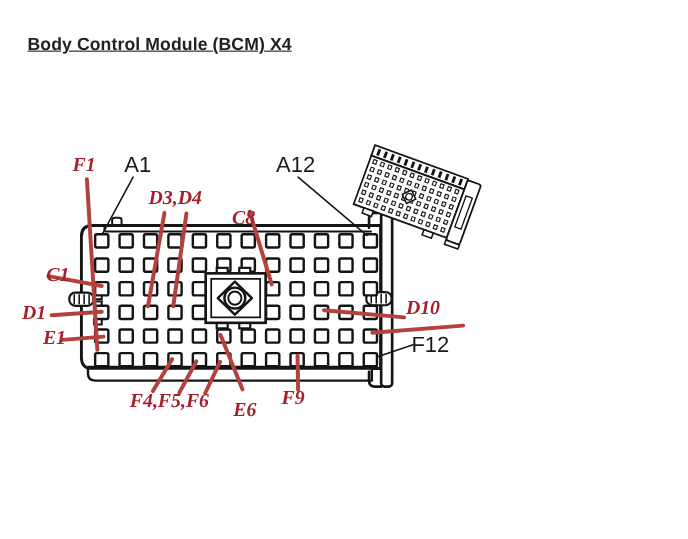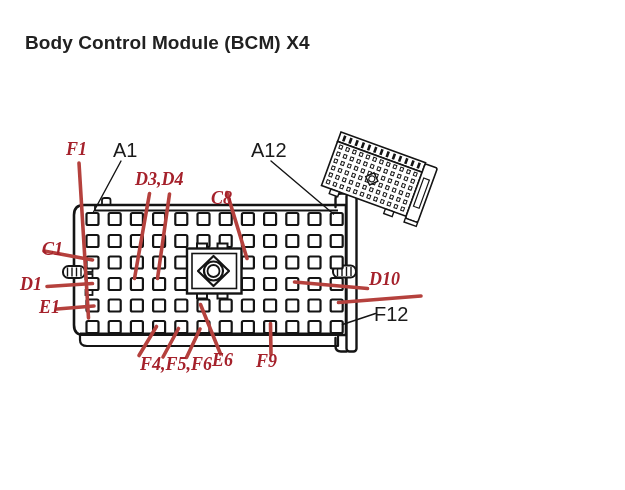--- a/index.html
+++ b/index.html
@@ -2,22 +2,22 @@
 <html style="--label-red: #A5212B; --leader-red: #B5413D; --ink: #141414; --bg: #FFFFFF;"><head>
 <meta charset="utf-8">
 <style>
   html,body{margin:0;padding:0;background:#fff;}
   .stage{
     position:relative;width:625px;height:490px;background:var(--bg,#fff);
     font-family:"Liberation Sans",sans-serif;overflow:hidden;
   }
   .page-title{
     position:absolute;left:25px;top:32px;margin:0;
-    font-size:19px;font-weight:bold;color:#212121;letter-spacing:.1px;
-    font-family:"Liberation Sans",sans-serif;white-space:nowrap;
+    font-size:16px;font-weight:bold;color:#212121;letter-spacing:.1px;
+    font-family:"Liberation Sans",sans-serif;white-space:nowrap;text-decoration:underline;
   }
   .art{position:absolute;left:0;top:0;}
   .lbl{position:absolute;white-space:nowrap;line-height:1;}
   .lbl-red{
     font-family:"Liberation Serif",serif;font-weight:bold;font-size:18px;
     color:var(--label-red,#A5212B);
     font-style:italic;
   }
   .lbl-black{
     font-family:"Liberation Sans",sans-serif;font-size:20px;color:#1a1a1a;
@@ -28,21 +28,21 @@
   .red-leader{stroke:var(--leader-red,#B5413D);stroke-width:3.6;stroke-linecap:round;fill:none;}
   .blk-leader{stroke:var(--ink,#141414);stroke-width:1.4;stroke-linecap:round;fill:none;}
   .iso-hole{stroke:var(--ink,#141414);stroke-width:1;fill:none;}
   .iso-slot{fill:var(--ink,#141414);stroke:none;}
   
   #lbl-f1{left:66px;top:140px;}      #lbl-a1{left:113px;top:140px;}
   #lbl-d3d4{left:135px;top:170px;}   #lbl-c8{left:211px;top:169px;margin-top:20px;}
   #lbl-a12{left:251px;top:140px;}    #lbl-c1{left:18px;top:240px;margin-left:24px;}
   #lbl-d1{left:20px;top:275px;}      #lbl-e1{left:39px;top:298px;}
   #lbl-d10{left:369px;top:270px;}    #lbl-f12{left:374px;top:304px;}
-  #lbl-f4f5f6{left:118px;top:355px;margin-left:22px;} #lbl-e6{left:212px;top:351px;}
+  #lbl-f4f5f6{left:118px;top:355px;} #lbl-e6{left:212px;top:363px;}
   #lbl-f9{left:256px;top:352px;}
 </style>
 </head>
 <body>
 
 <div class="stage">
 
   <h1 class="page-title">Body Control Module (BCM) X4</h1>
 
   <svg class="art" width="625" height="490" viewBox="0 0 625 490">

